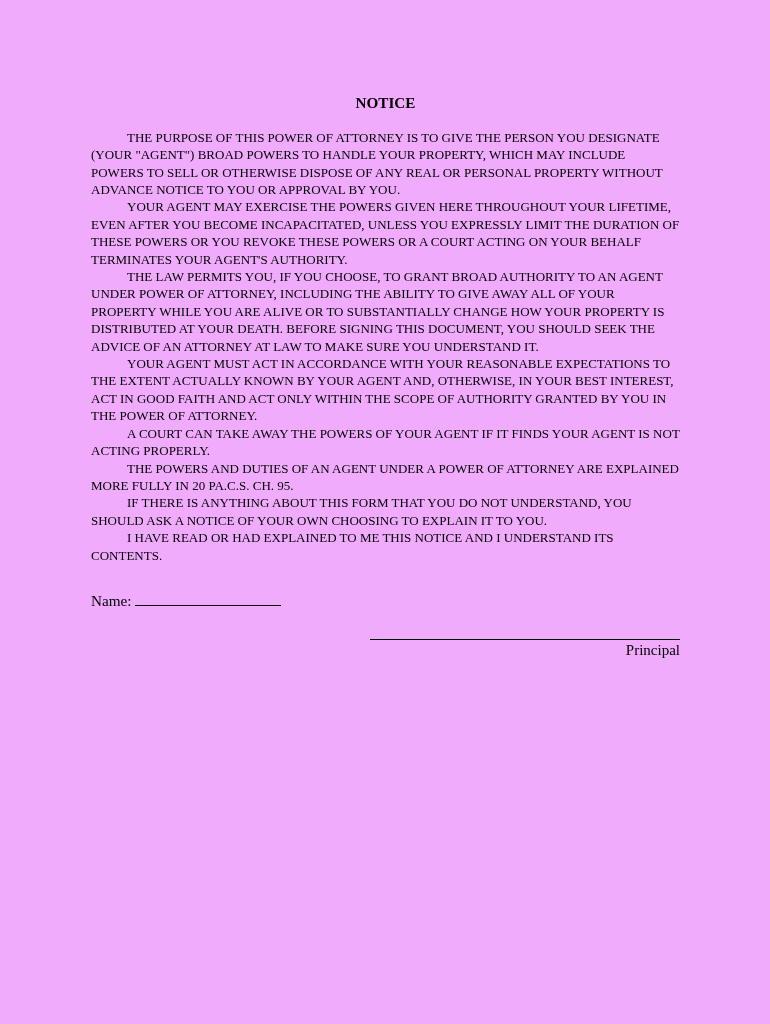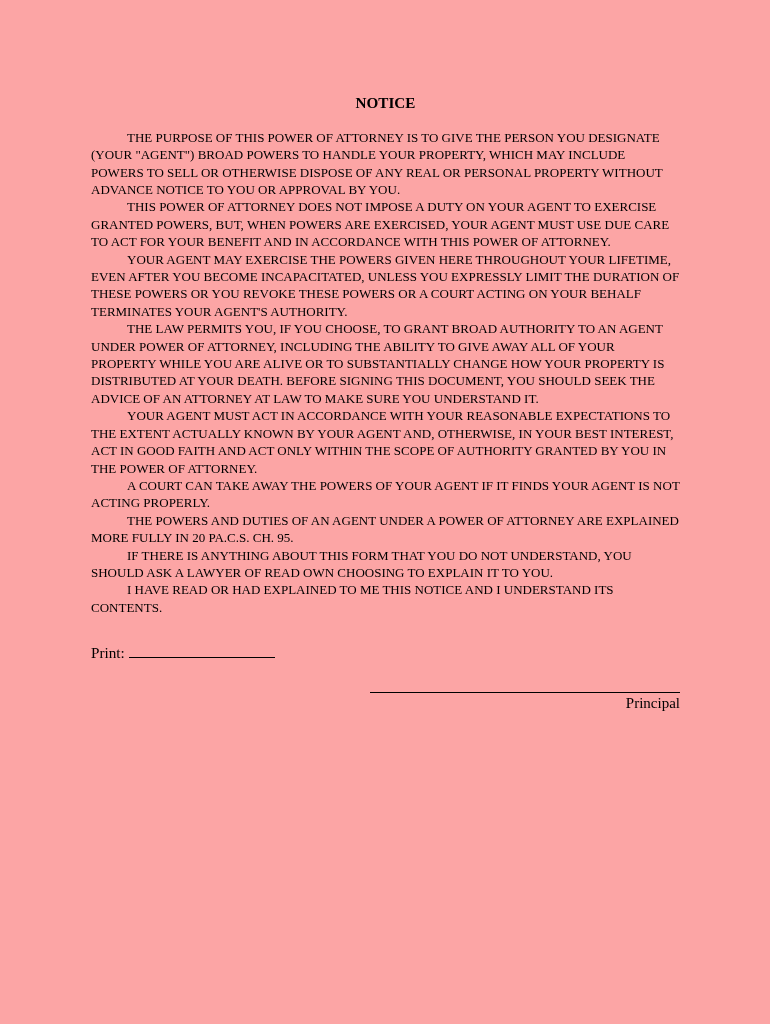--- a/index.html
+++ b/index.html
@@ -4,21 +4,21 @@
 <style>
   html, body {
     margin: 0;
     padding: 0;
     background: #ffffff;
   }
   .page {
     position: relative;
     width: 770px;
     height: 1024px;
-    background: #fca5a5;
+    background: #f0abfc;
     color: #000000;
     font-family: "Liberation Serif", serif;
     overflow: hidden;
   }
   .content {
     position: absolute;
     left: 91px;
     top: 94px;
     width: 589px;
   }
@@ -78,32 +78,31 @@
 </head>
 <body>
 
 <div class="page">
   <div class="content">
 
     <h1 class="doc-title">NOTICE</h1>
 
     <div class="body-text">
       <p class="para">THE PURPOSE OF THIS POWER OF ATTORNEY IS TO GIVE THE PERSON YOU DESIGNATE (YOUR "AGENT") BROAD POWERS TO HANDLE YOUR PROPERTY, WHICH MAY INCLUDE POWERS TO SELL OR OTHERWISE DISPOSE OF ANY REAL OR PERSONAL PROPERTY WITHOUT ADVANCE NOTICE TO YOU OR APPROVAL BY YOU.</p>
-      <p class="para">THIS POWER OF ATTORNEY DOES NOT IMPOSE A DUTY ON YOUR AGENT TO EXERCISE GRANTED POWERS, BUT, WHEN POWERS ARE EXERCISED, YOUR AGENT MUST USE DUE CARE TO ACT FOR YOUR BENEFIT AND IN ACCORDANCE WITH THIS POWER OF ATTORNEY.</p>
       <p class="para">YOUR AGENT MAY EXERCISE THE POWERS GIVEN HERE THROUGHOUT YOUR LIFETIME, EVEN AFTER YOU BECOME INCAPACITATED, UNLESS YOU EXPRESSLY LIMIT THE DURATION OF THESE POWERS OR YOU REVOKE THESE POWERS OR A COURT ACTING ON YOUR BEHALF TERMINATES YOUR AGENT'S AUTHORITY.</p>
       <p class="para">THE LAW PERMITS YOU, IF YOU CHOOSE, TO GRANT BROAD AUTHORITY TO AN AGENT UNDER POWER OF ATTORNEY, INCLUDING THE ABILITY TO GIVE AWAY ALL OF YOUR PROPERTY WHILE YOU ARE ALIVE OR TO SUBSTANTIALLY CHANGE HOW YOUR PROPERTY IS DISTRIBUTED AT YOUR DEATH. BEFORE SIGNING THIS DOCUMENT, YOU SHOULD SEEK THE ADVICE OF AN ATTORNEY AT LAW TO MAKE SURE YOU UNDERSTAND IT.</p>
       <p class="para">YOUR AGENT MUST ACT IN ACCORDANCE WITH YOUR REASONABLE EXPECTATIONS TO THE EXTENT ACTUALLY KNOWN BY YOUR AGENT AND, OTHERWISE, IN YOUR BEST INTEREST, ACT IN GOOD FAITH AND ACT ONLY WITHIN THE SCOPE OF AUTHORITY GRANTED BY YOU IN THE POWER OF ATTORNEY.</p>
       <p class="para">A COURT CAN TAKE AWAY THE POWERS OF YOUR AGENT IF IT FINDS YOUR AGENT IS NOT ACTING PROPERLY.</p>
       <p class="para">THE POWERS AND DUTIES OF AN AGENT UNDER A POWER OF ATTORNEY ARE EXPLAINED MORE FULLY IN 20 PA.C.S. CH. 95.</p>
-      <p class="para">IF THERE IS ANYTHING ABOUT THIS FORM THAT YOU DO NOT UNDERSTAND, YOU SHOULD ASK A LAWYER OF READ OWN CHOOSING TO EXPLAIN IT TO YOU.</p>
+      <p class="para">IF THERE IS ANYTHING ABOUT THIS FORM THAT YOU DO NOT UNDERSTAND, YOU SHOULD ASK A NOTICE OF YOUR OWN CHOOSING TO EXPLAIN IT TO YOU.</p>
       <p class="para">I HAVE READ OR HAD EXPLAINED TO ME THIS NOTICE AND I UNDERSTAND ITS CONTENTS.</p>
     </div>
 
     <div class="date-row">
-      <span>Print:</span><span class="date-fill"></span>
+      <span>Name:</span><span class="date-fill"></span>
     </div>
 
     <div class="sig-block first">
       <div class="sig-line"></div>
       <div class="sig-label">Principal</div>
     </div>
 
 
   </div>
 </div>

